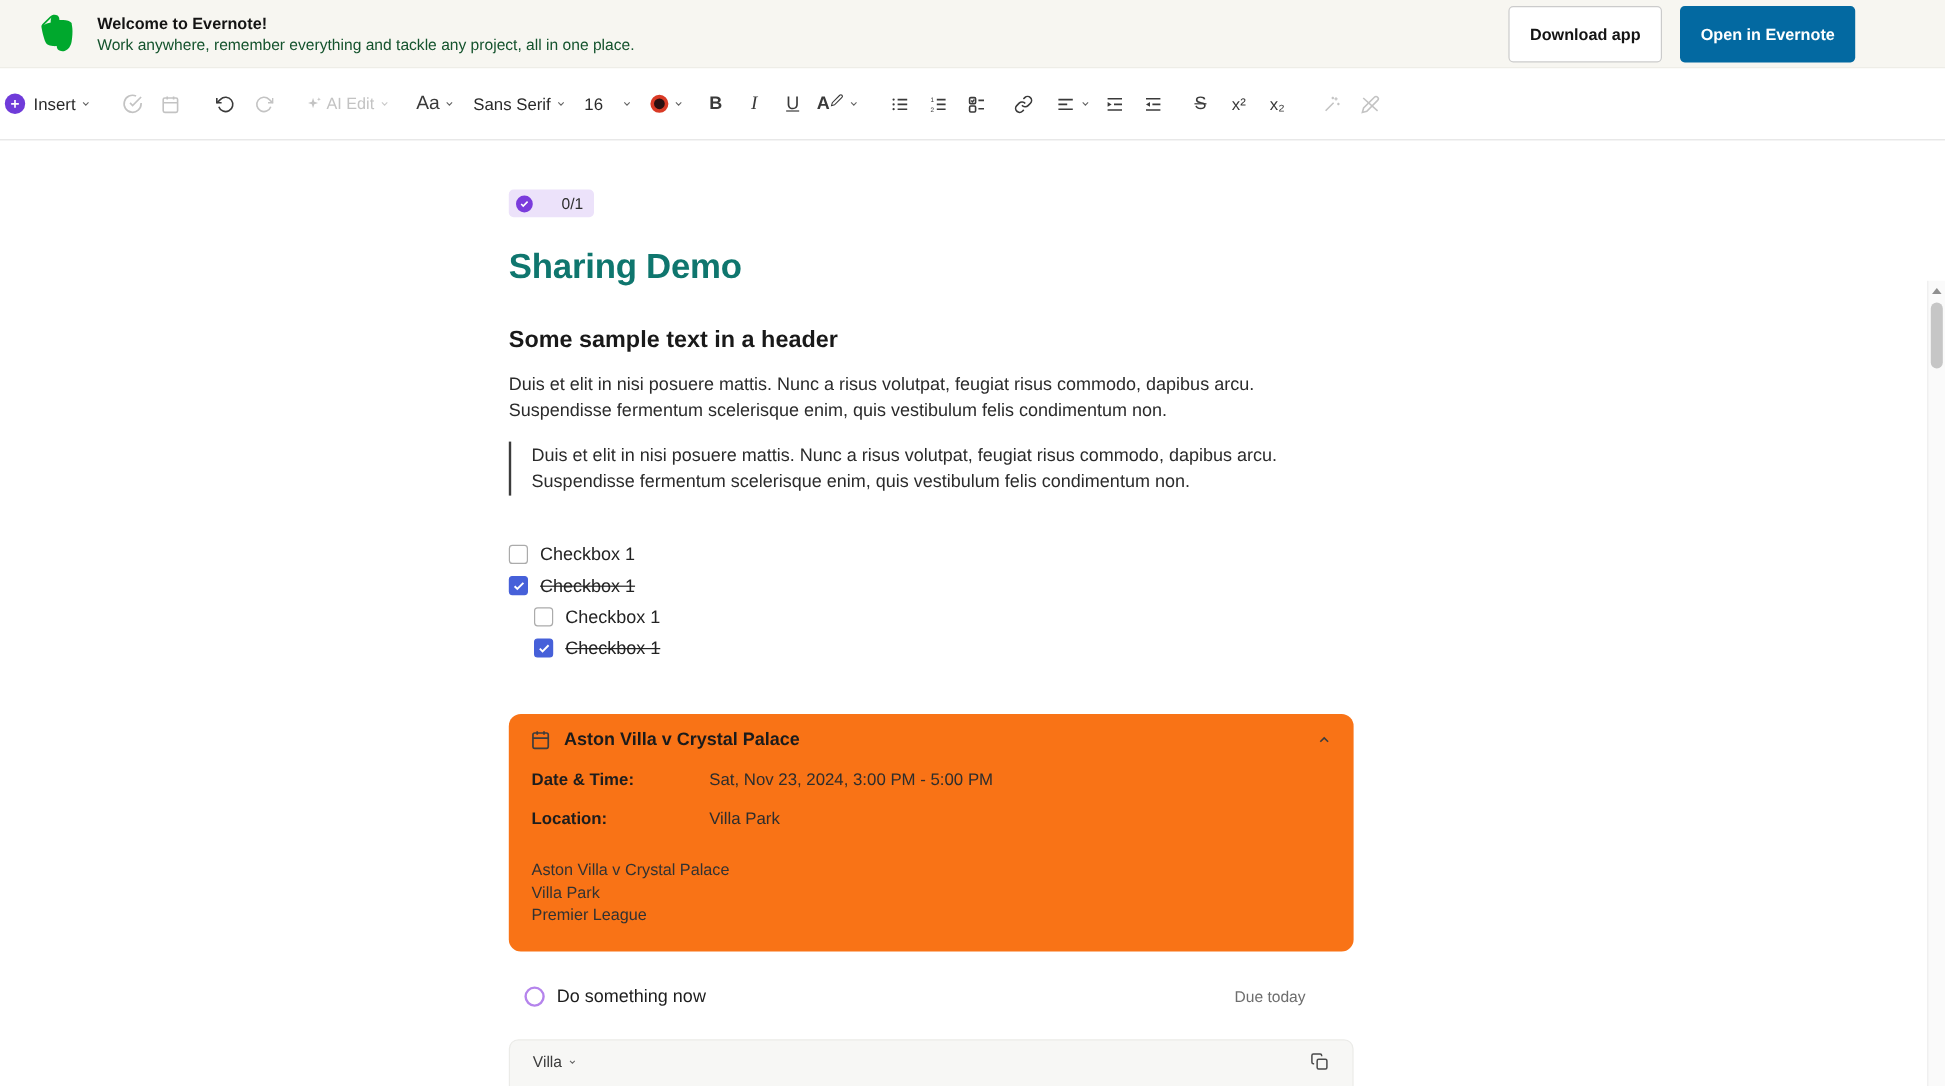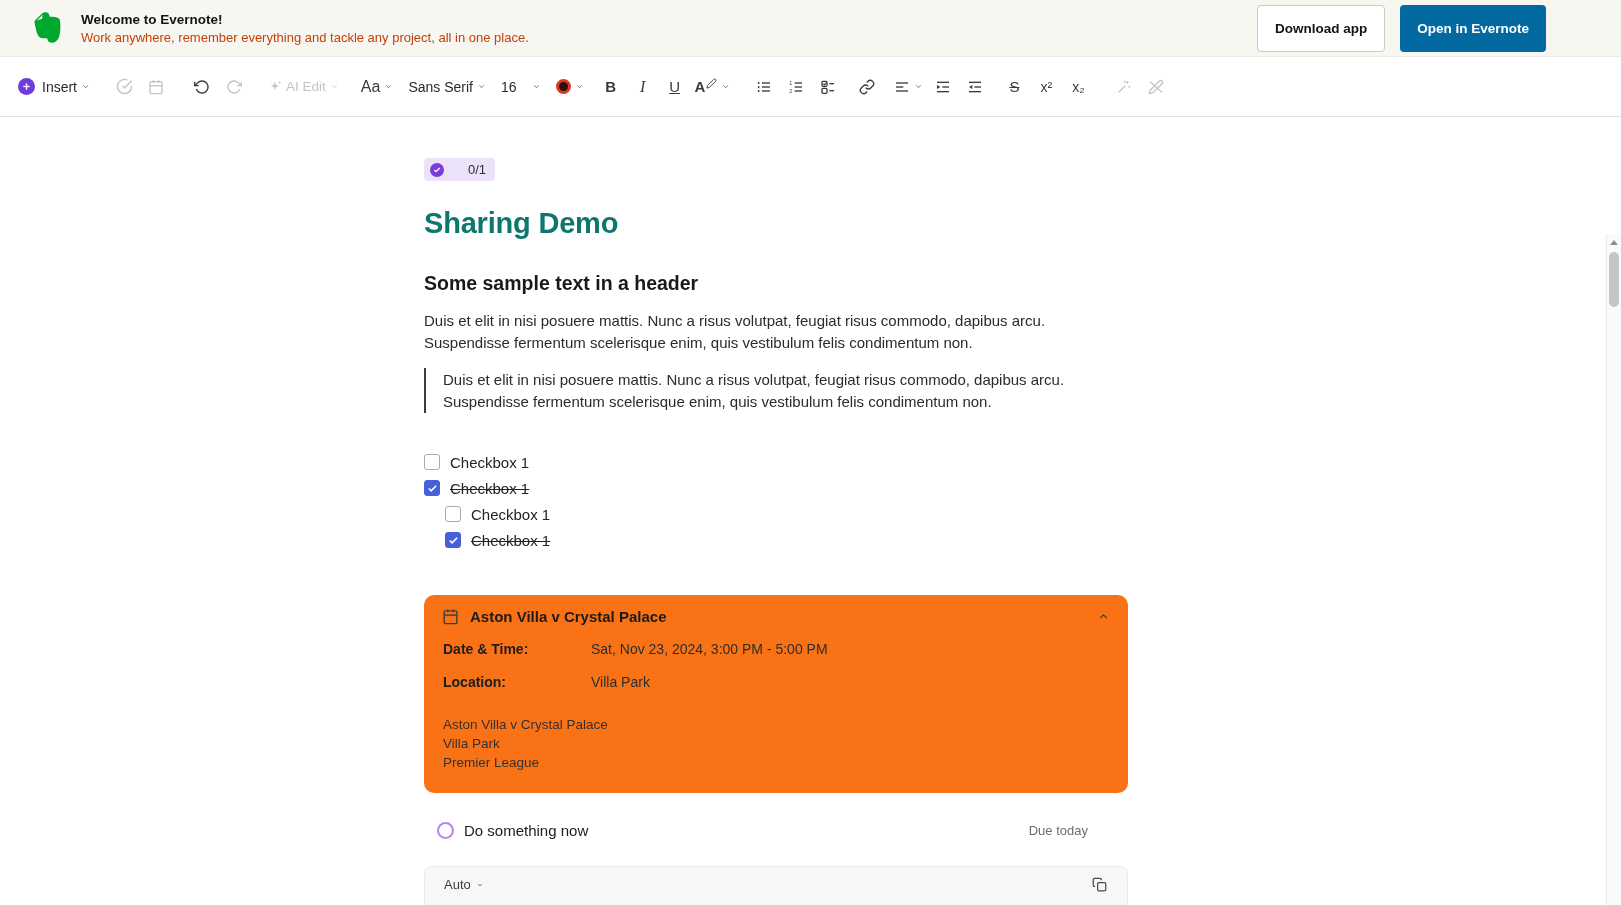--- a/index.html
+++ b/index.html
@@ -5,30 +5,30 @@
   * { margin:0; padding:0; box-sizing:border-box; }
   html,body { width:1621px; height:905px; overflow:hidden; background:#fff;
               font-family:"Liberation Sans","DejaVu Sans",sans-serif; color:#1f1f1f; }
 
   
   .banner { height:57px; background:#f7f6f1; border-bottom:1px solid #eceae4;
             display:flex; align-items:center; padding:0 75px 0 30px; }
   .logo { width:36px; height:36px; margin-right:15px; flex:0 0 auto; }
   .banner-text { display:flex; flex-direction:column; gap:3px; }
   .banner-title { font-size:13.5px; font-weight:700; color:#141414; }
-  .banner-subtitle { font-size:13px; color:#c2410c; }
+  .banner-subtitle { font-size:13px; color:#14532d; }
   .banner-actions { margin-left:auto; display:flex; gap:15px; align-items:center; }
   .btn { height:47px; border-radius:4px; font-size:13.5px; cursor:pointer;
          display:inline-flex; align-items:center; padding:0 17px; }
   .btn-download { background:#fff; border:1px solid #cbcbcb; font-weight:600; color:#141414; }
   .btn-open { background:#0369a1; border:none; font-weight:700; color:#fff; }
 
   
   .toolbar { height:60px; background:#fff; border-bottom:1px solid #e3e3e3;
-             display:flex; align-items:center; padding:0 10px 0 14px; }
+             display:flex; align-items:center; padding:0 10px 0 0; }
   .tbtn { height:32px; min-width:30px; border-radius:4px; display:inline-flex;
           align-items:center; justify-content:center; gap:3px; padding:0 3px;
           color:#3a3a3a; font-size:15px; cursor:pointer; margin:0 1px; background:transparent; border:none; }
   .tbtn svg { display:block; }
   .tbtn.disabled { color:#c3c3c3; }
   .tgap { width:14px; } .tgap-s { width:7px; }
   .insert-plus { width:17px; height:17px; border-radius:50%; background:#6f3bd9; color:#fff;
                  display:inline-flex; align-items:center; justify-content:center; margin-right:4px; }
   .insert-label { font-size:14px; color:#2a2a2a; }
   .chev { color:#666; margin-left:1px; }
@@ -393,21 +393,21 @@
 
     <div class="task-row">
       <span class="task-circle"></span>
       <span class="task-title">Do something now</span>
       <span class="task-due">Due today</span>
     </div>
 
     <div class="code-block">
       <div class="code-header">
         <span class="code-lang">
-          <span>Auto</span>
+          <span>Villa</span>
           <svg class="chev" width="8" height="8" viewBox="0 0 24 24" fill="none" stroke="currentColor" stroke-width="2.5">
               <polyline points="6 9 12 15 18 9"></polyline>
             </svg>
         </span>
         <svg class="copy-btn" width="15" height="15" viewBox="0 0 24 24" fill="none" stroke="currentColor" stroke-width="2">
             <rect x="9" y="9" width="13" height="13" rx="2"></rect>
             <path d="M5 15H4a2 2 0 0 1-2-2V4a2 2 0 0 1 2-2h9a2 2 0 0 1 2 2v1"></path>
           </svg>
       </div>
     </div>

